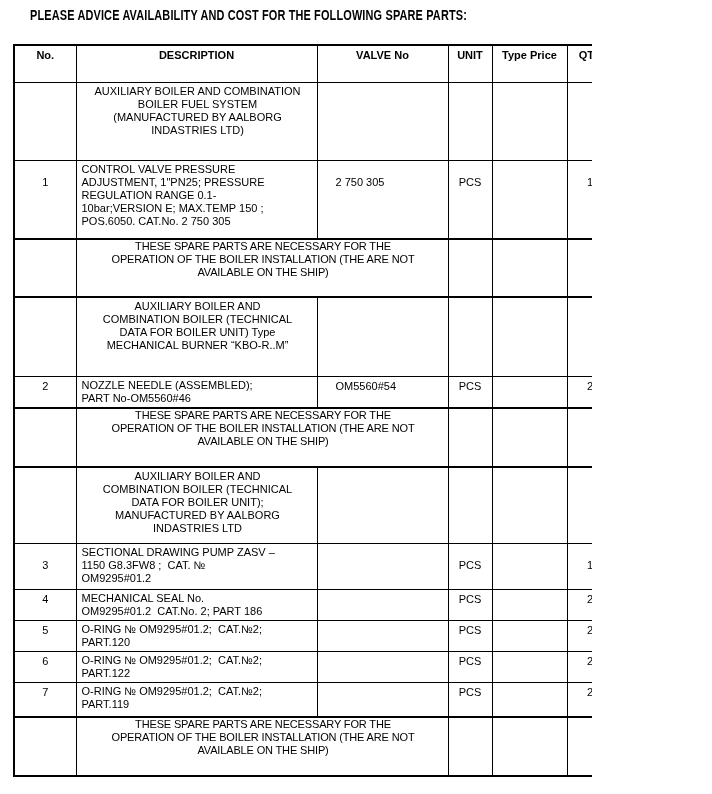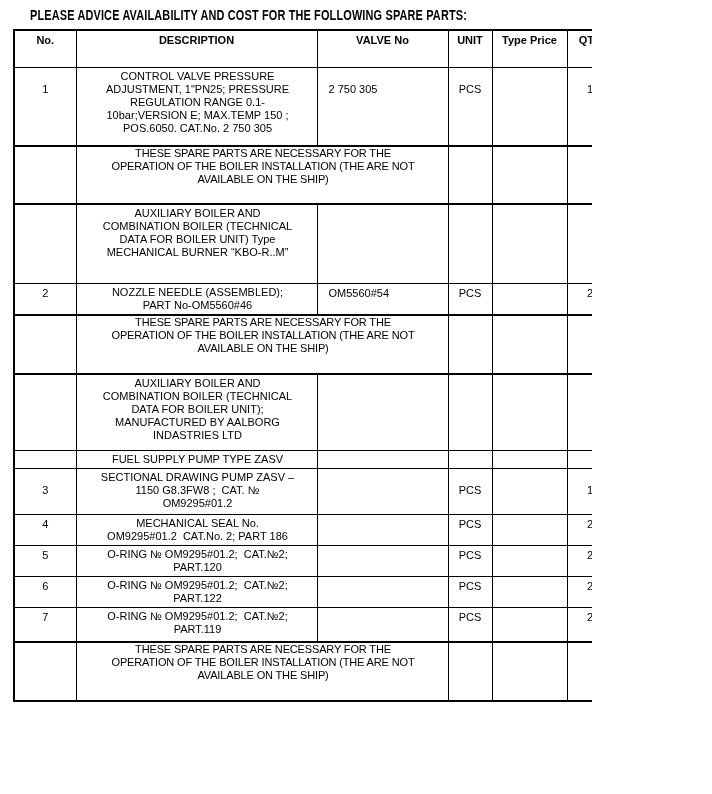--- a/index.html
+++ b/index.html
@@ -11,37 +11,37 @@
   .page { position:relative; width:592px; height:794px; overflow:hidden; }
 
   .doc-title {
     position:absolute; left:30px; top:7px;
     font-size:14px; font-weight:bold; white-space:nowrap;
     transform:scaleX(0.78); transform-origin:left top;
     letter-spacing:0.2px;
   }
 
   table.parts {
-    position:absolute; left:13px; top:29px;
+    position:absolute; left:13px; top:44px;
     border-collapse:collapse; table-layout:fixed; width:687px;
     border:2px solid #000;
   }
   .parts th, .parts td {
     border:1px solid #000;
     font-size:11px; line-height:13px;
     vertical-align:top; padding:2px 4px;
     overflow:hidden;
   }
   .parts th {
     font-weight:bold; text-align:center; white-space:pre-line; padding-top:3px;
   }
-  td.c-desc  { text-align:center; padding-left:5px; padding-right:3px; white-space:pre-wrap; }
+  td.c-desc  { text-align:left; padding-left:5px; padding-right:3px; white-space:pre-wrap; }
   td.center  { text-align:center; }
   td.c-no, td.c-unit, td.c-qty { text-align:center; }
-  td.c-part  { padding-left:11px; white-space:pre-wrap;margin-left:27px; }
+  td.c-part  { padding-left:18px; white-space:pre-wrap;margin-left:27px; }
   td.pt14    { padding-top:15px; }
   td.pt3     { padding-top:3px; }
 
   tr.note-row > td { border-top:2px solid #000; border-bottom:2px solid #000; }
   td.note-cell { letter-spacing:-0.15px; padding-top:0; }
 </style>
 </head>
 <body>
 
 <div class="page">
@@ -64,20 +64,32 @@
       <th>No.</th>
       <th>DESCRIPTION</th>
       <th>VALVE No</th>
       <th>UNIT</th>
       <th>Type Price</th>
       <th>QTY</th>
       <th>Total
 Amount</th>
     </tr>
 
+    <tr style="height:78px">
+      <td class="c-no"></td>
+      <td class="c-desc center">AUXILIARY BOILER AND COMBINATION
+BOILER FUEL SYSTEM
+(MANUFACTURED BY AALBORG
+INDASTRIES LTD)</td>
+      <td class="c-part"></td>
+      <td class="c-unit"></td>
+      <td class="c-price"></td>
+      <td class="c-qty"></td>
+      <td class="c-total"></td>
+    </tr>
 
     <tr style="height:79px">
       <td class="c-no pt14">1</td>
       <td class="c-desc">CONTROL VALVE PRESSURE
 ADJUSTMENT, 1"PN25; PRESSURE
 REGULATION RANGE 0.1-
 10bar;VERSION E; MAX.TEMP 150 ;
 POS.6050. CAT.No. 2 750 305</td>
       <td class="c-part pt14">2 750 305</td>
       <td class="c-unit pt14">PCS</td>
@@ -139,29 +151,20 @@
 DATA FOR BOILER UNIT);
 MANUFACTURED BY AALBORG
 INDASTRIES LTD</td>
       <td class="c-part"></td>
       <td class="c-unit"></td>
       <td class="c-price"></td>
       <td class="c-qty"></td>
       <td class="c-total"></td>
     </tr>
 
-    <tr style="height:17px">
-      <td class="c-no"></td>
-      <td class="c-desc">FUEL SUPPLY PUMP TYPE ZASV</td>
-      <td class="c-part"></td>
-      <td class="c-unit"></td>
-      <td class="c-price"></td>
-      <td class="c-qty"></td>
-      <td class="c-total"></td>
-    </tr>
 
     <tr style="height:46px">
       <td class="c-no pt14">3</td>
       <td class="c-desc">SECTIONAL DRAWING PUMP ZASV –
 1150 G8.3FW8 ;  CAT. №
 OM9295#01.2</td>
       <td class="c-part pt14"></td>
       <td class="c-unit pt14">PCS</td>
       <td class="c-price"></td>
       <td class="c-qty pt14">1</td>

